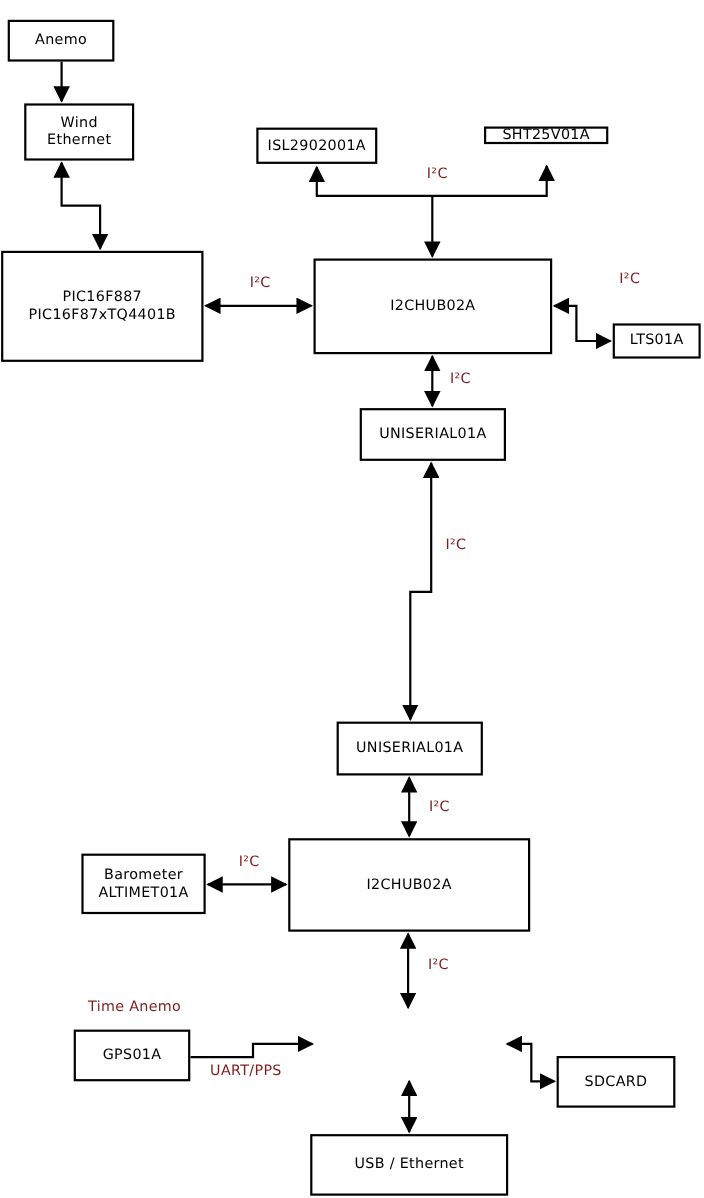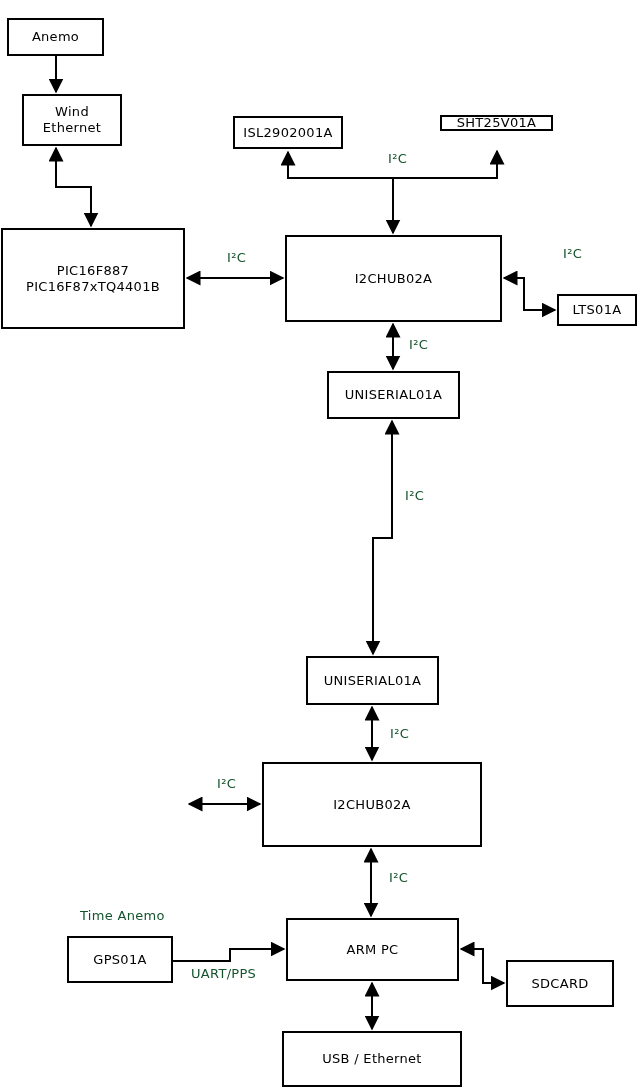--- a/index.html
+++ b/index.html
@@ -25,21 +25,21 @@
     line-height: 16px;
     color: #000000;
     text-align: center;
     letter-spacing: 0.3px;
     white-space: nowrap;
   }
   .lbl {
     position: absolute;
     font-size: 13px;
     line-height: 14px;
-    color: #14532d;
+    color: #7f1d1d;
     letter-spacing: 0.3px;
     white-space: nowrap;
   }
 </style>
 </head>
 <body>
 
 <div id="canvas">
 
   <svg id="wires" width="640" height="1089" viewBox="0 0 640 1089" fill="none" stroke="#000000" stroke-width="2">
@@ -114,28 +114,29 @@
   </div>
 
   <div class="box" style="left:306px; top:656px; width:133px; height:49px;">
     <span>UNISERIAL01A</span>
   </div>
 
   <div class="box" style="left:262px; top:762px; width:220px; height:85px;">
     <span>I2CHUB02A</span>
   </div>
 
+  <div class="box" style="left:74px; top:776px; width:113px; height:55px;">
+    <span>Barometer</span>
+    <span>ALTIMET01A</span>
+  </div>
 
   <div class="box" style="left:67px; top:936px; width:106px; height:47px;">
     <span>GPS01A</span>
   </div>
 
-  <div class="box" style="left:286px; top:918px; width:173px; height:63px;">
-    <span>ARM PC</span>
-  </div>
 
   <div class="box" style="left:506px; top:960px; width:108px; height:47px;">
     <span>SDCARD</span>
   </div>
 
   <div class="box" style="left:282px; top:1031px; width:180px; height:56px;">
     <span>USB / Ethernet</span>
   </div>
 
   <div class="lbl" style="left:388px; top:152px;">I²C</div>

